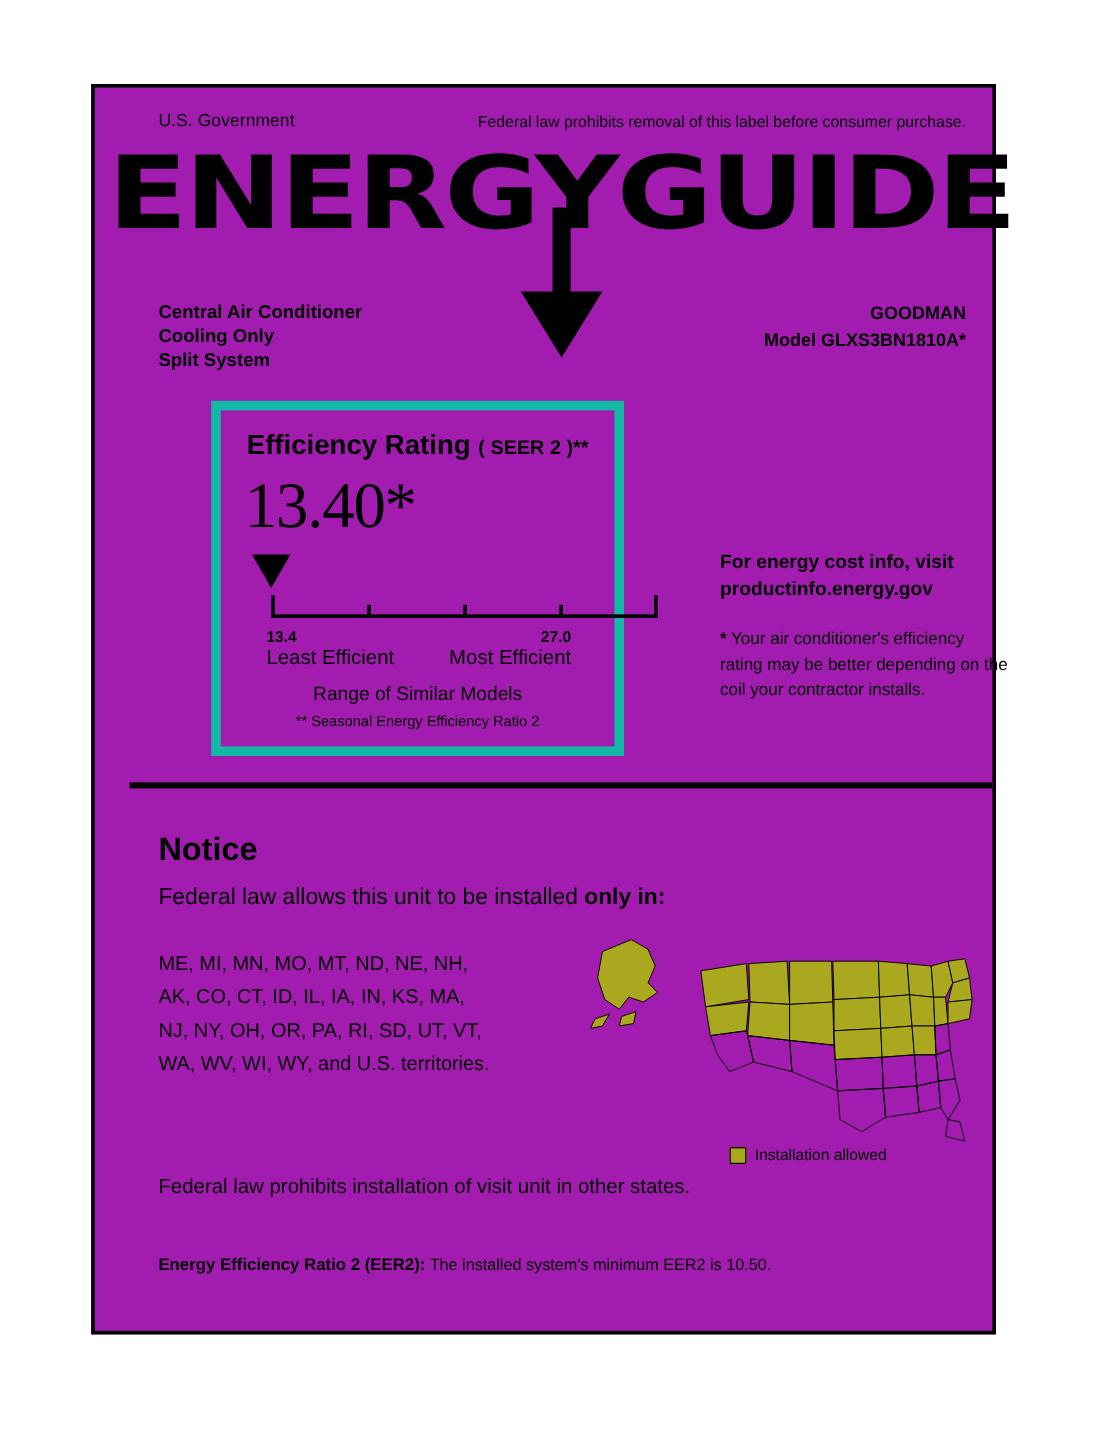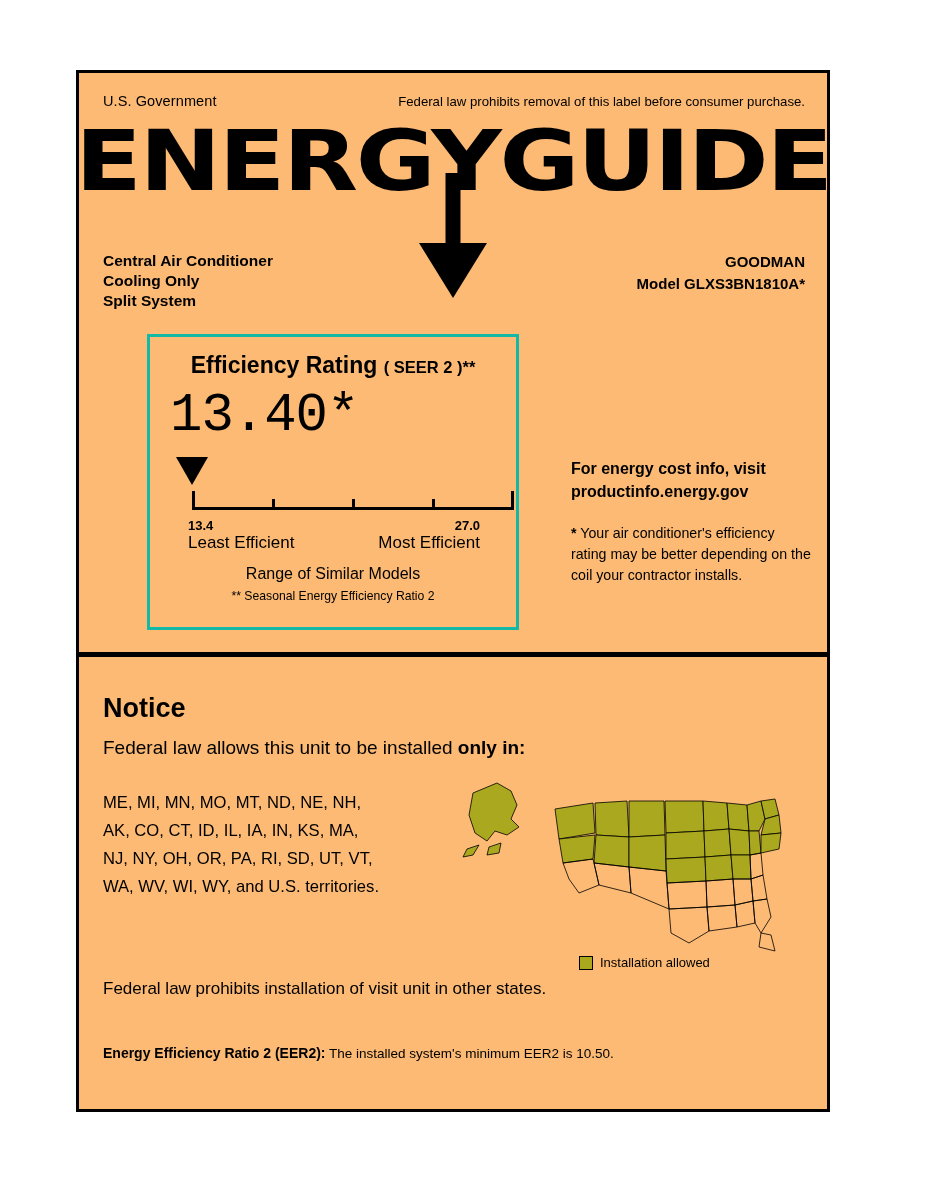--- a/index.html
+++ b/index.html
@@ -16,23 +16,24 @@
     overflow: hidden;
   }
 
   
   .label {
     position: absolute;
     left: 76px;
     top: 70px;
     width: 754px;
     height: 1042px;
-    background: #fdba74;
+    background: #a21caf;
     border: 3px solid #000;
     box-sizing: border-box;
+    padding-left: 29px;
   }
 
   
   .top-section {
     position: relative;
     height: 584px;
     border-bottom: 5px solid #000;
     box-sizing: border-box;
   }
 
@@ -113,23 +114,23 @@
     font-size: 15px;
     font-weight: bold;
     line-height: 22px;
   }
 
   
   .rating-box {
     position: absolute;
     left: 68px;
     top: 261px;
-    width: 372px;
+    width: 344px;
     height: 296px;
-    border: 3px solid #14b8a6;
+    border: 8px solid #14b8a6;
     box-sizing: border-box;
   }
   .rating-title {
     position: absolute;
     left: 0;
     top: 15px;
     width: 100%;
     text-align: center;
     font-size: 23px;
     font-weight: bold;
@@ -137,21 +138,21 @@
   .rating-title .seer {
     font-size: 16.5px;
   }
   .rating-value {
     position: absolute;
     left: 20px;
     top: 48px;
     font-size: 54px;
     font-weight: normal;
     letter-spacing: -1px;
-    font-family: Liberation Mono, monospace;
+    font-family: Liberation Serif, serif;
   }
 
   
   .scale-arrow {
     position: absolute;
     left: 26px;
     top: 120px;
     width: 0;
     height: 0;
     border-left: 16px solid transparent;

